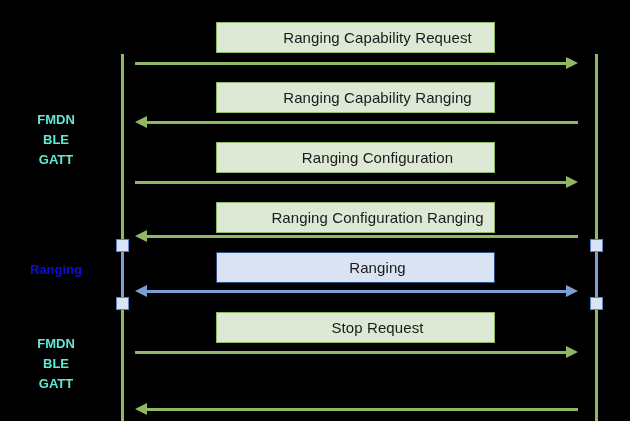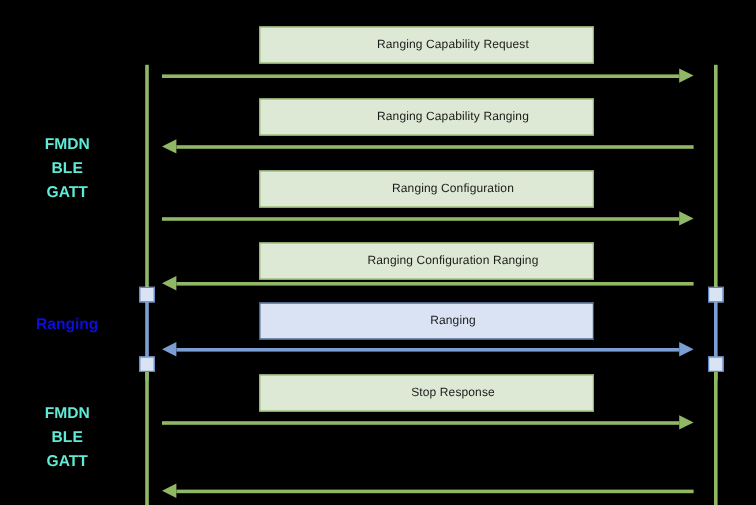--- a/index.html
+++ b/index.html
@@ -41,21 +41,21 @@
   
   .msgbox {
     position: absolute;
     left: 216px;
     width: 279px;
     height: 31px;
     box-sizing: border-box;
     display: flex;
     align-items: center;
     justify-content: center;
-    font-size: 10px;
+    font-size: 15px;
     color: #1a1a1a;
     letter-spacing: 0.1px;
     white-space: nowrap;
     padding-left: 44px;
   }
   .msgbox.green {
     background: #dde8d5;
     border: 1.5px solid #8fb764;
   }
   .msgbox.blue {
@@ -167,21 +167,21 @@
     <div class="shaft" style="left:12px; width:431px;"></div>
   </div>
 
   <div class="msgbox blue" style="top:252px;">Ranging</div>
   <div class="arrow blue" style="left:135px; top:284px; width:443px;">
     <div class="head left" style="left:0;"></div>
     <div class="shaft" style="left:12px; width:419px;"></div>
     <div class="head right" style="left:431px;"></div>
   </div>
 
-  <div class="msgbox green" style="top:312px;">Stop Response</div>
+  <div class="msgbox green" style="top:312px;">Stop Request</div>
   <div class="arrow green" style="left:135px; top:345px; width:443px;">
     <div class="shaft" style="left:0; width:431px;"></div>
     <div class="head right" style="left:431px;"></div>
   </div>
 
   <div class="arrow green" style="left:135px; top:402px; width:443px;">
     <div class="head left" style="left:0;"></div>
     <div class="shaft" style="left:12px; width:431px;"></div>
   </div>
 

